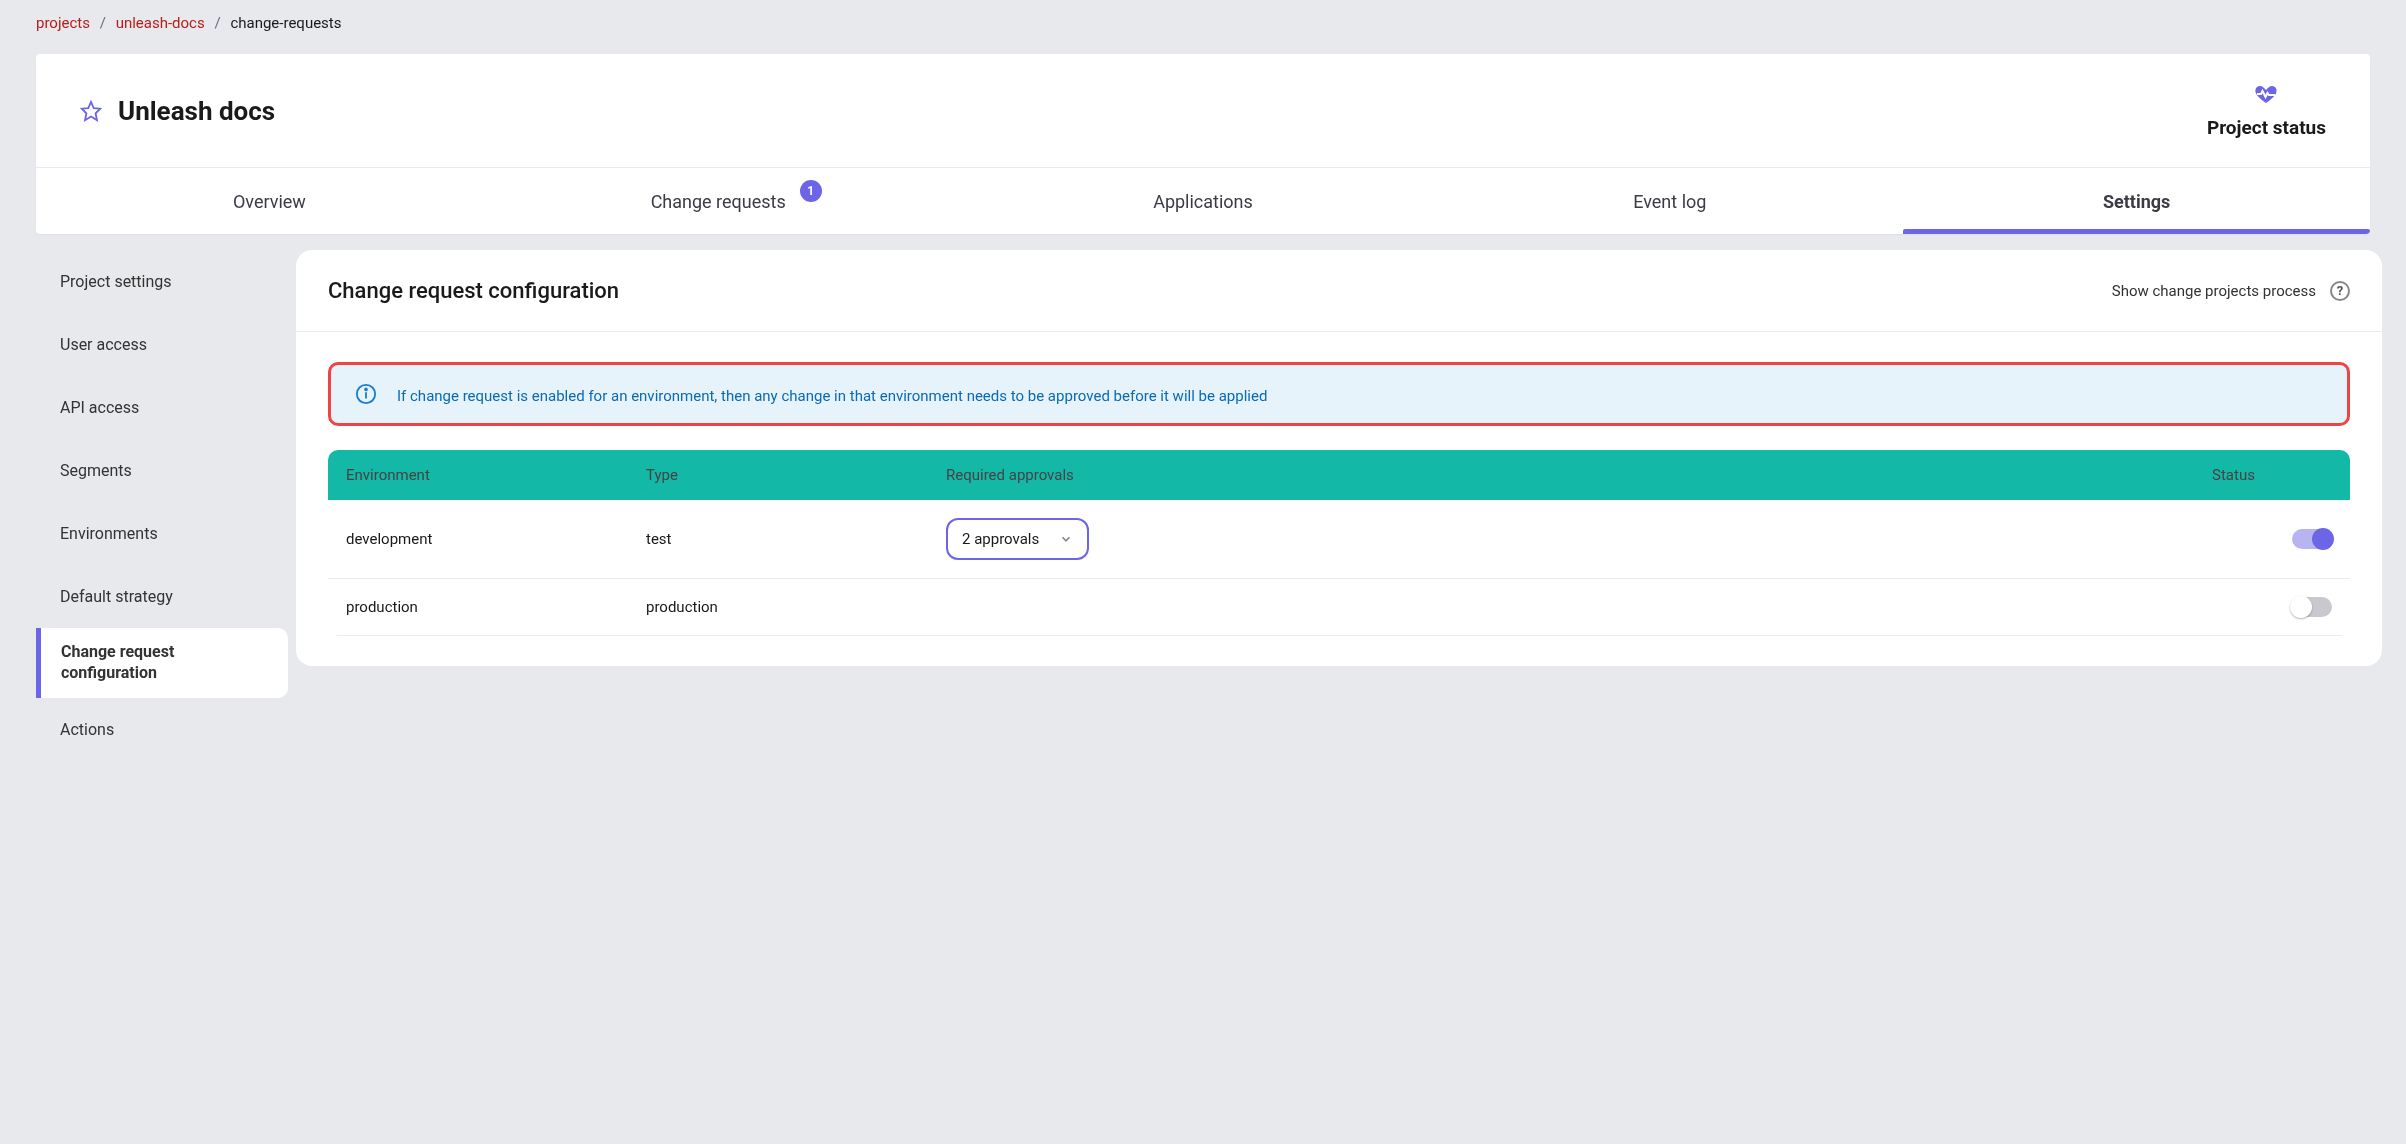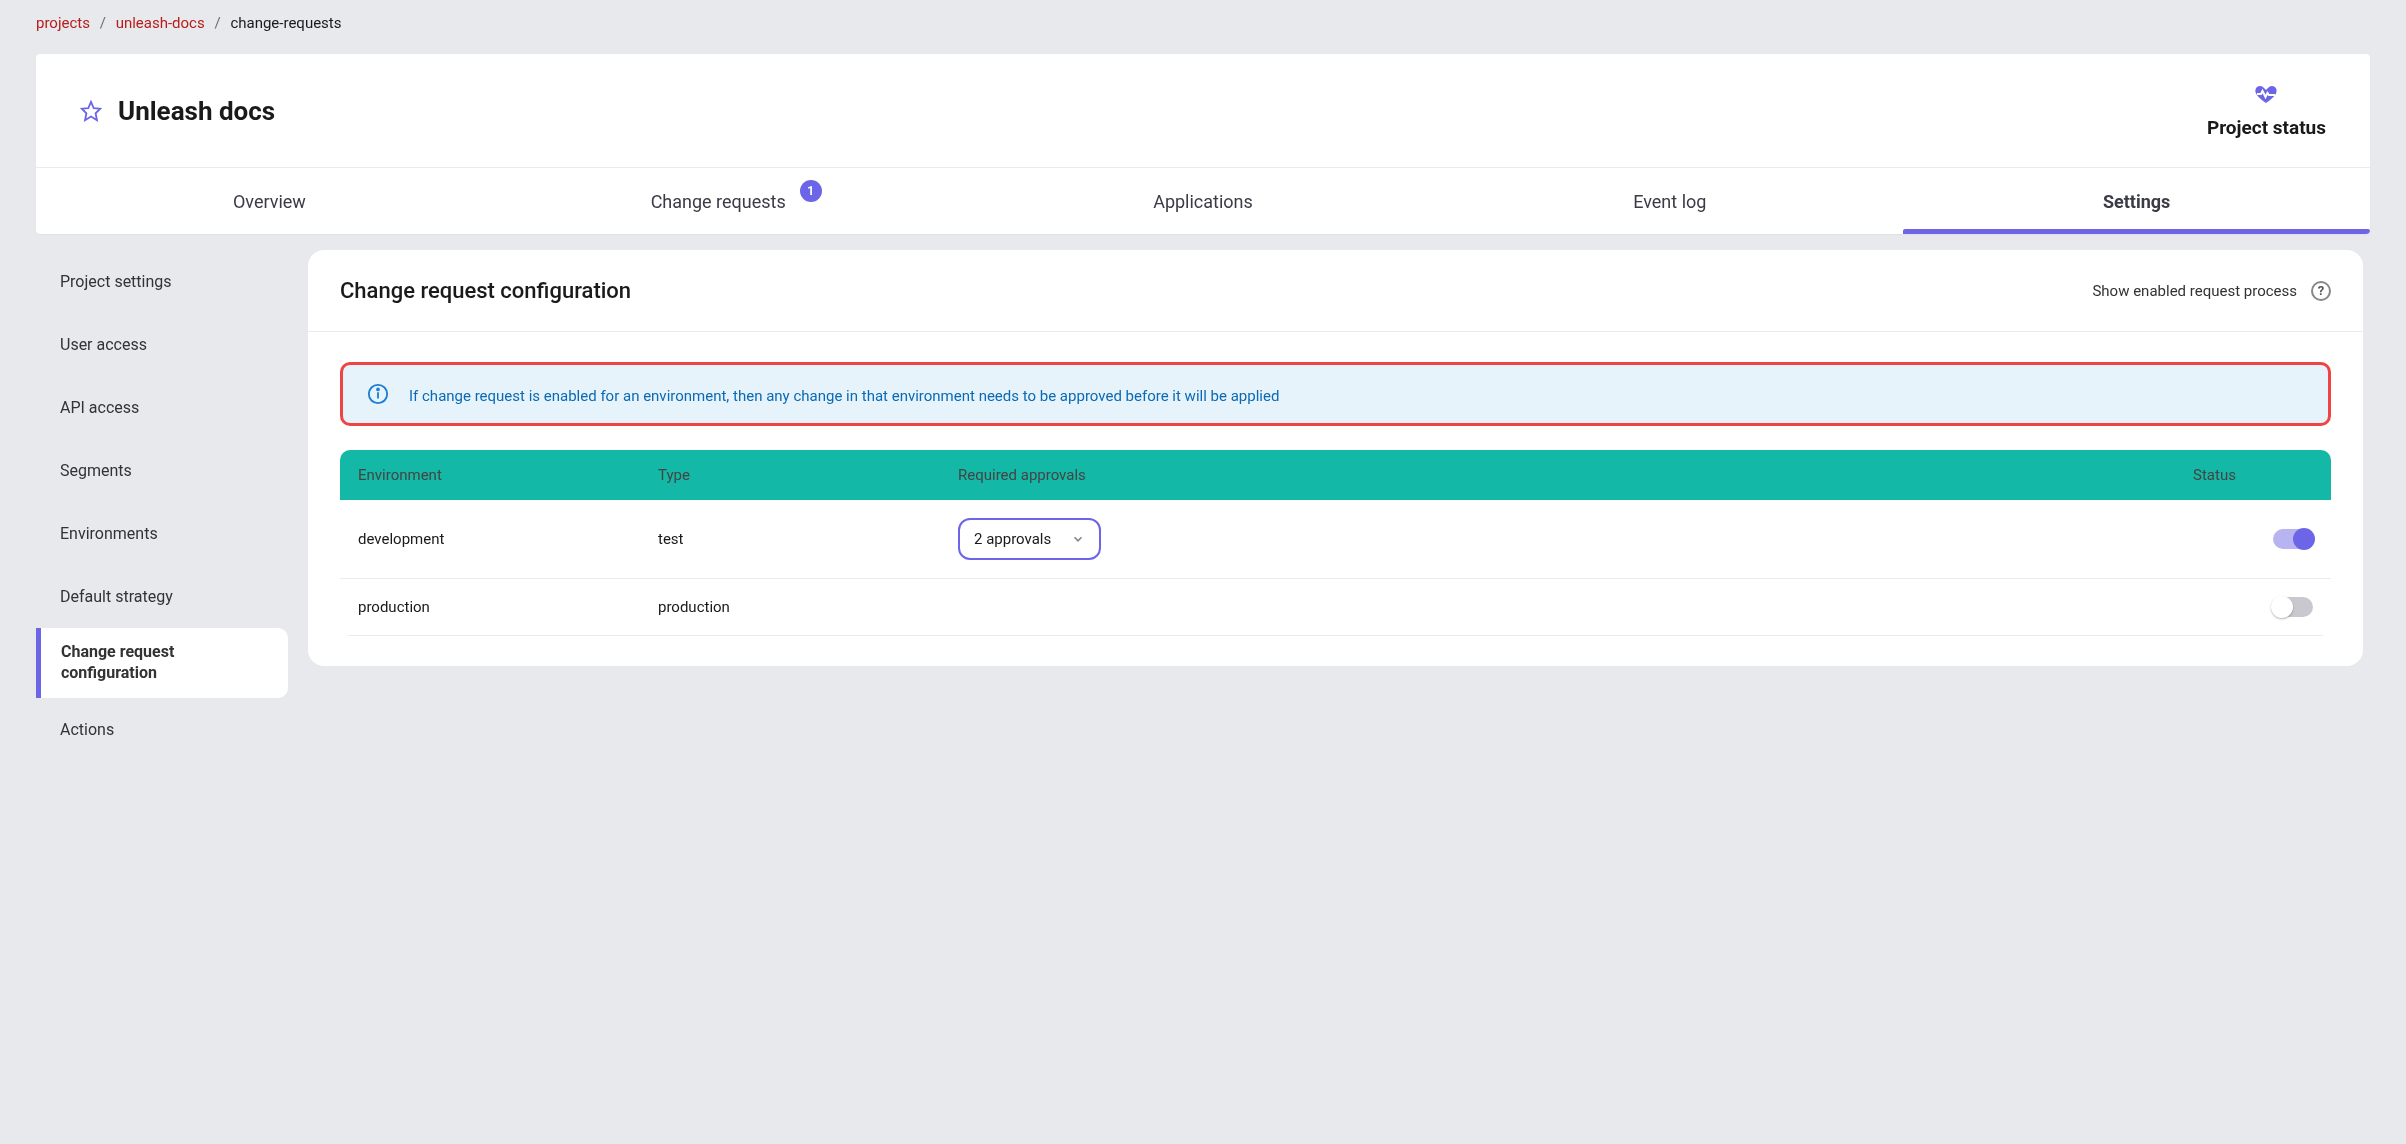--- a/index.html
+++ b/index.html
@@ -69,22 +69,22 @@
     border-radius: 50%;
     width: 22px; height: 22px;
     font-size: 12px; font-weight: 700;
     display: inline-flex; align-items: center; justify-content: center;
     position: relative;
     top: -10px;
   }
 
   .content-row {
     display: flex;
-    gap: 20px;
-    margin: 16px 43px 0 36px;
+    gap: 8px;
+    margin: 16px 24px 0 36px;
     align-items: flex-start;
   }
 
   .sidebar { width: 252px; flex-shrink: 0; }
   .side-item {
     padding: 22px 24px;
     font-size: 16px;
     color: #333;
     cursor: pointer;
     border-radius: 10px;
@@ -210,21 +210,21 @@
     <div class="side-item">Environments</div>
     <div class="side-item">Default strategy</div>
     <div class="side-item active">Change request configuration</div>
     <div class="side-item">Actions</div>
   </div>
 
   <div class="main-panel">
     <div class="panel-header">
       <h2>Change request configuration</h2>
       <div class="show-process">
-        <span>Show enabled request process</span>
+        <span>Show change projects process</span>
         <span class="help-icon">?</span>
       </div>
     </div>
 
     <div class="info-banner">
       <span class="info-icon">
         <svg width="22" height="22" viewBox="0 0 24 24" fill="none" stroke="currentColor" stroke-width="2">
             <circle cx="12" cy="12" r="10"></circle>
             <line x1="12" y1="10" x2="12" y2="17"></line>
             <circle cx="12" cy="7" r="1" fill="currentColor"></circle>

